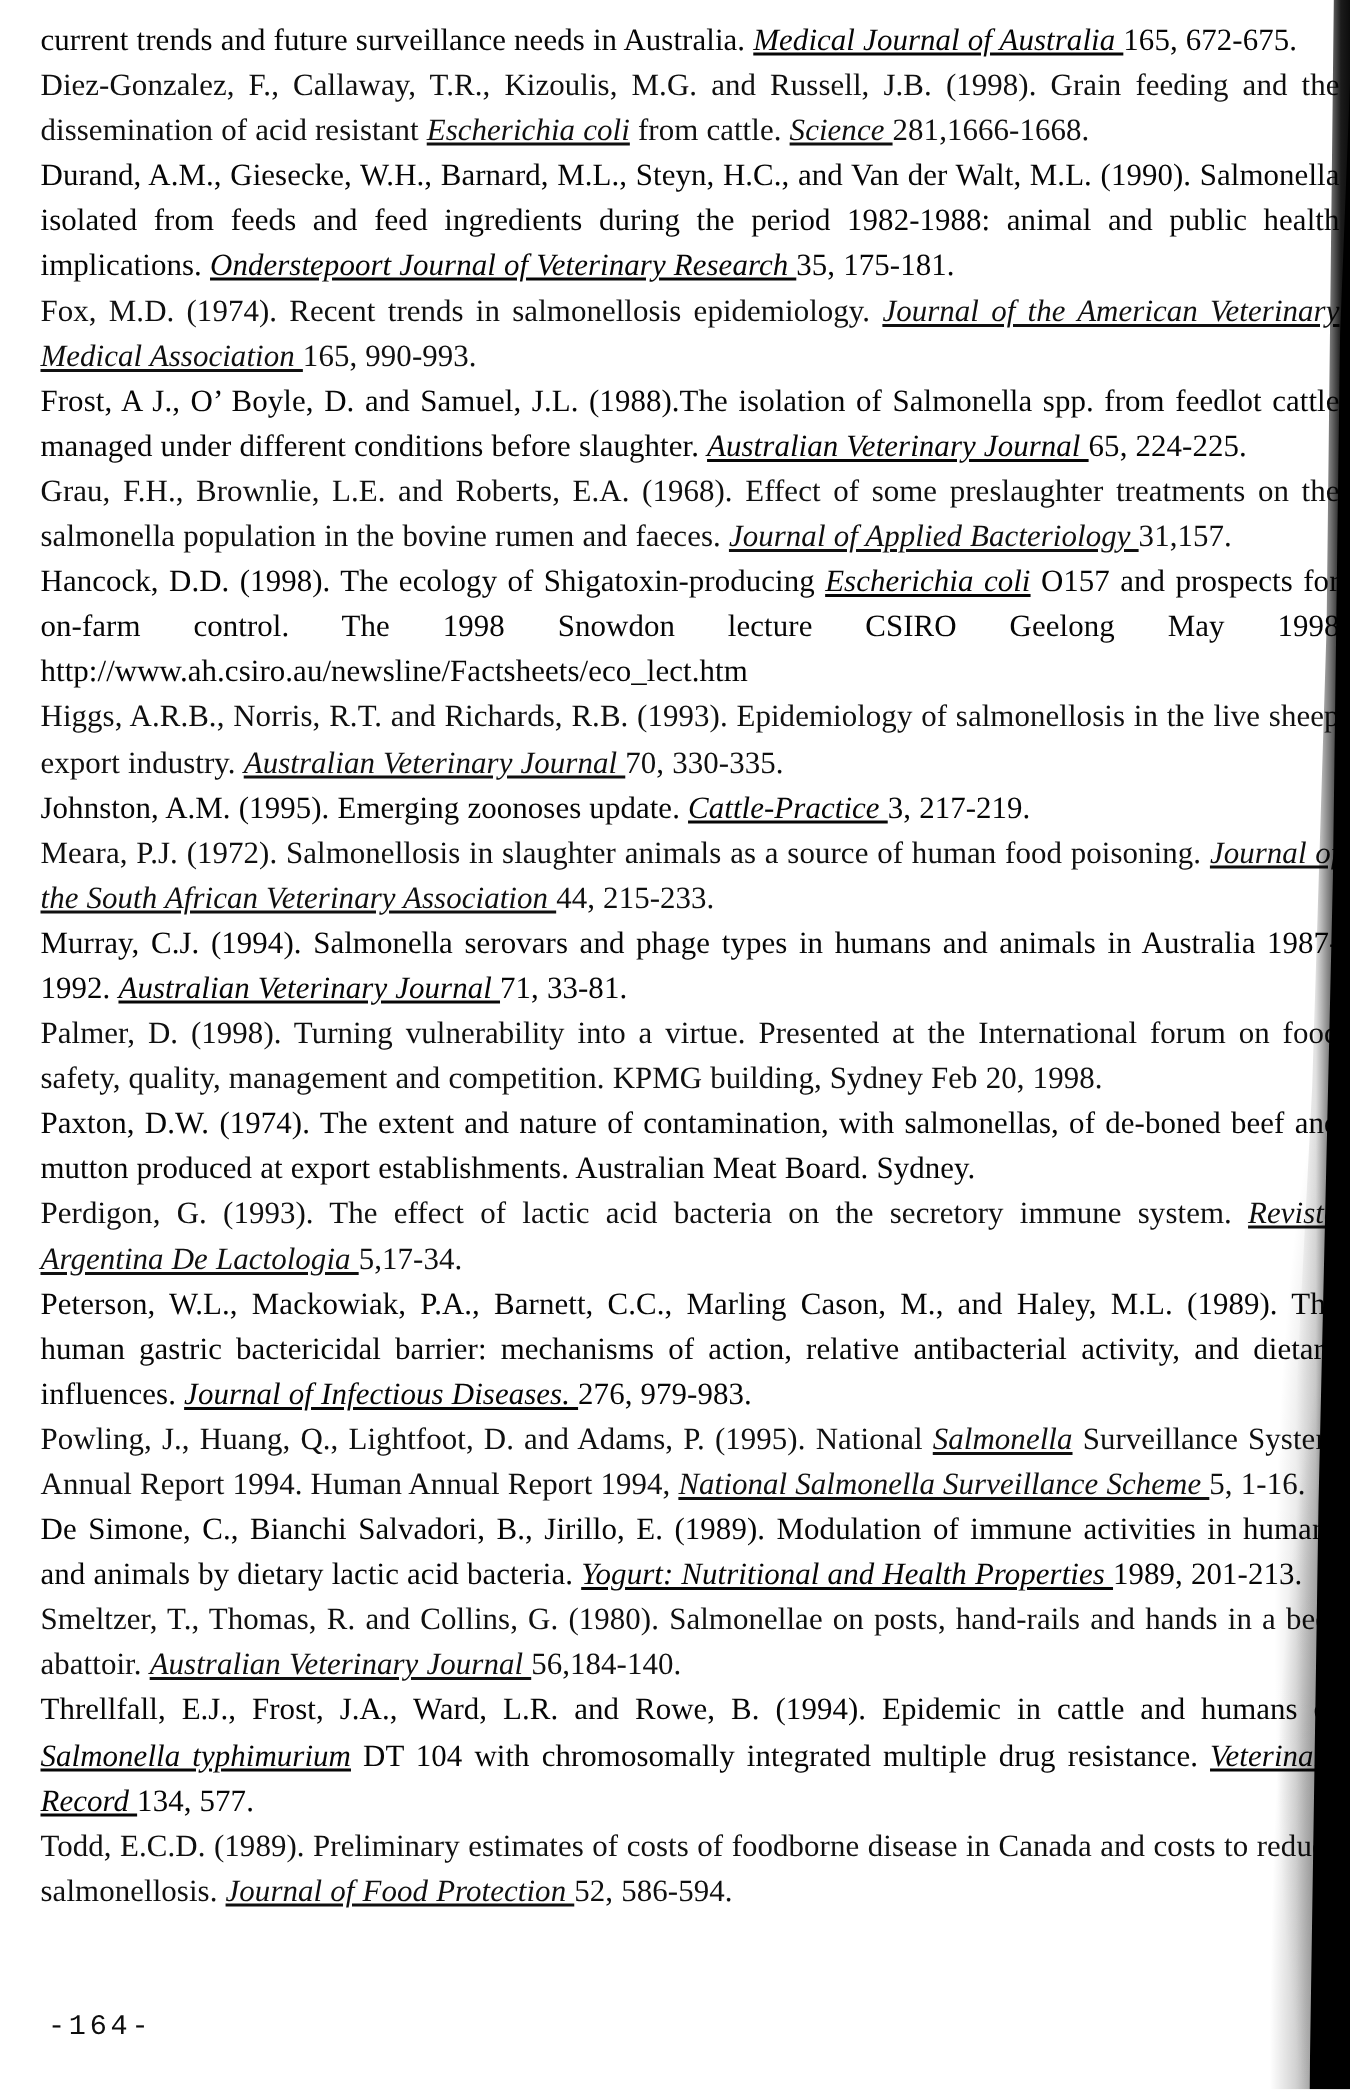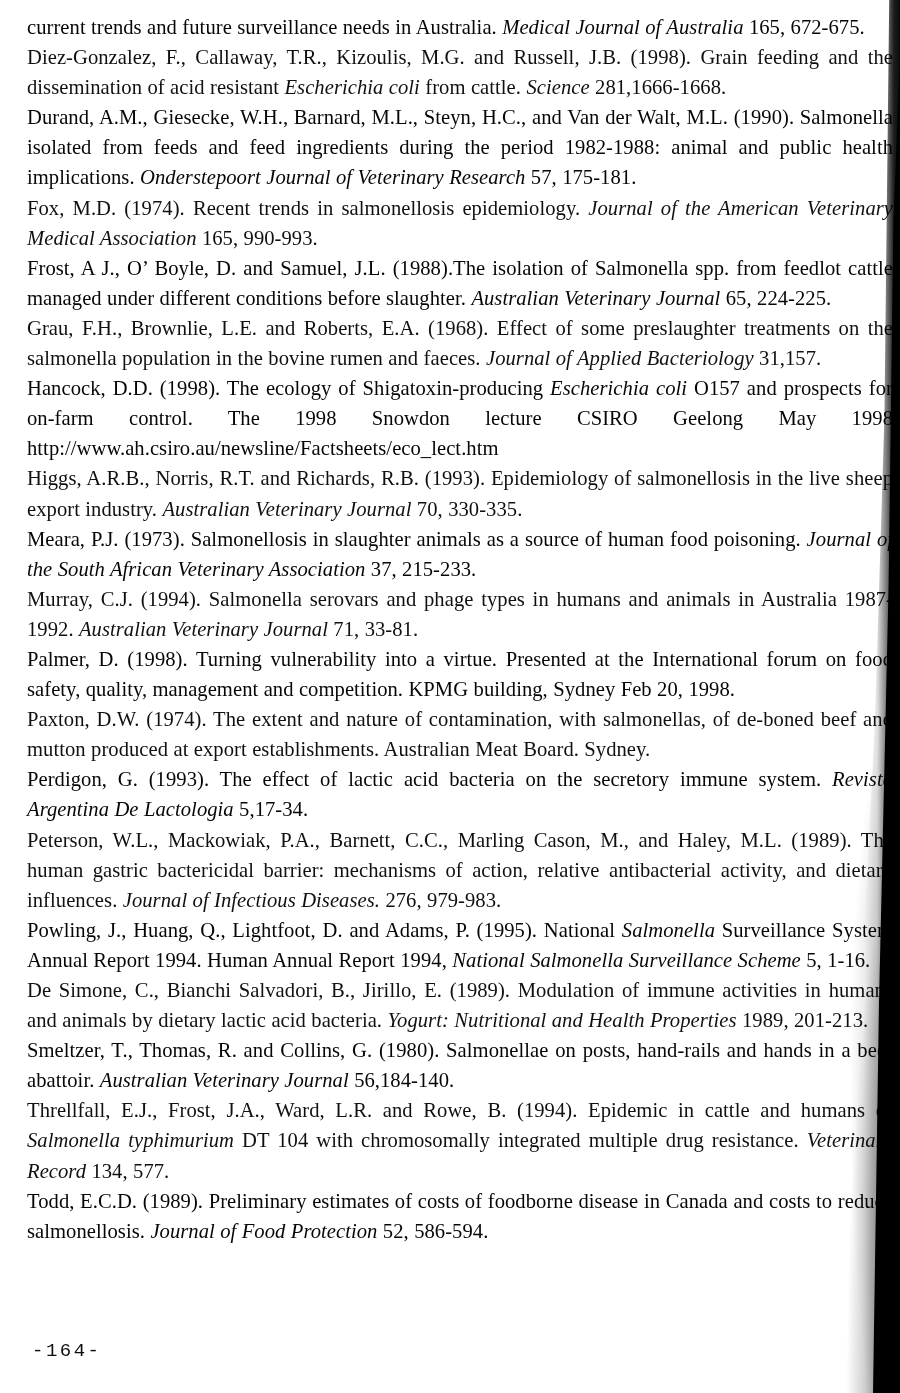--- a/index.html
+++ b/index.html
@@ -32,21 +32,21 @@
     line-height: 30.1px;
     text-align: justify;
     text-justify: inter-word;
     margin: 0 0 0 0;
     color: #0a0a0a;
     letter-spacing: 0.05px;
     word-spacing: 0.2px;
     -webkit-font-smoothing: none;
   }
 
-  .it  { font-style: italic; }
+  .it  { font-style: italic; text-decoration: underline; }
   .bd  { font-weight: normal; }
 
   
   .ref:nth-child(odd)  { color: #060606; }
   .ref:nth-child(even) { color: #101010; }
 
   
   #folio {
     position: absolute;
     left: 0;
@@ -115,27 +115,28 @@
   }
 </style>
 </head>
 <body>
 
 <div id="page">
 
   <div id="refs">
       <p class="ref" id="ref-continuation-medical-journal-australia"><span>current trends and future surveillance needs in Australia. </span><span class="it">Medical  Journal of Australia </span><span class="bd">165</span><span>, 672-675.</span></p>
       <p class="ref" id="ref-diez-gonzalez-1998"><span>Diez-Gonzalez, F., Callaway, T.R., Kizoulis, M.G. and Russell, J.B. (1998). Grain feeding and the dissemination of acid resistant </span><span class="it">Escherichia coli</span><span> from cattle. </span><span class="it">Science </span><span class="bd">281</span><span>,1666-1668.</span></p>
-      <p class="ref" id="ref-durand-1990"><span>Durand, A.M., Giesecke, W.H., Barnard, M.L., Steyn, H.C., and Van der Walt, M.L. (1990). Salmonella isolated from feeds and feed ingredients during the period 1982-1988: animal and public health implications. </span><span class="it">Onderstepoort Journal of Veterinary Research </span><span class="bd">57</span><span>, 175-181.</span></p>
+      <p class="ref" id="ref-durand-1990"><span>Durand, A.M., Giesecke, W.H., Barnard, M.L., Steyn, H.C., and Van der Walt, M.L. (1990). Salmonella isolated from feeds and feed ingredients during the period 1982-1988: animal and public health implications. </span><span class="it">Onderstepoort Journal of Veterinary Research </span><span class="bd">35</span><span>, 175-181.</span></p>
       <p class="ref" id="ref-fox-1974"><span>Fox, M.D. (1974). Recent trends in salmonellosis epidemiology. </span><span class="it">Journal of the American Veterinary Medical Association </span><span class="bd">165,</span><span> 990-993.</span></p>
       <p class="ref" id="ref-frost-1988"><span>Frost, A J., O’ Boyle, D. and  Samuel, J.L. (1988).The isolation of Salmonella spp. from feedlot cattle managed under different conditions before slaughter. </span><span class="it">Australian Veterinary Journal </span><span class="bd">65</span><span>, 224-225.</span></p>
       <p class="ref" id="ref-grau-1968"><span>Grau, F.H., Brownlie, L.E. and Roberts, E.A. (1968). Effect of some preslaughter treatments on the salmonella population in the bovine rumen and faeces. </span><span class="it">Journal of Applied Bacteriology </span><span class="bd">31</span><span>,157.</span></p>
       <p class="ref" id="ref-hancock-1998"><span>Hancock, D.D. (1998). The ecology of Shigatoxin-producing </span><span class="it">Escherichia coli</span><span> O157 and prospects for on-farm control. The 1998 Snowdon lecture CSIRO Geelong May 1998 </span><span>http://www.ah.csiro.au/newsline/Factsheets/eco_lect.htm</span></p>
       <p class="ref" id="ref-higgs-1993"><span>Higgs, A.R.B., Norris, R.T. and Richards, R.B. (1993). Epidemiology of salmonellosis in the live sheep export industry. </span><span class="it">Australian Veterinary Journal </span><span class="bd">70,</span><span> 330-335.</span></p>
-      <p class="ref" id="ref-meara-1973"><span>Meara, P.J. (1973). Salmonellosis in slaughter animals as a source of human food poisoning. </span><span class="it">Journal of the South African Veterinary Association </span><span class="bd">37</span><span>, 215-233.</span></p>
+      <p class="ref" id="ref-johnston-1995"><span>Johnston, A.M. (1995). Emerging zoonoses update. </span><span class="it">Cattle-Practice </span><span class="bd">3,</span><span> 217-219.</span></p>
+      <p class="ref" id="ref-meara-1973"><span>Meara, P.J. (1972). Salmonellosis in slaughter animals as a source of human food poisoning. </span><span class="it">Journal of the South African Veterinary Association </span><span class="bd">44</span><span>, 215-233.</span></p>
       <p class="ref" id="ref-murray-1994"><span>Murray, C.J. (1994). Salmonella serovars and phage types in humans and animals in Australia 1987-1992. </span><span class="it">Australian Veterinary Journal </span><span class="bd">71</span><span>, 33-81.</span></p>
       <p class="ref" id="ref-palmer-1998"><span>Palmer, D. (1998). Turning vulnerability into a virtue. Presented at the International forum on food safety, quality, management and competition. KPMG building, Sydney Feb 20, 1998.</span></p>
       <p class="ref" id="ref-paxton-1974"><span>Paxton, D.W. (1974). The extent and nature of contamination, with salmonellas, of de-boned beef and mutton produced at export establishments. Australian Meat Board. Sydney.</span></p>
       <p class="ref" id="ref-perdigon-1993"><span>Perdigon, G. (1993). The effect of lactic acid bacteria on the secretory immune system. </span><span class="it">Revista Argentina De Lactologia </span><span class="bd">5</span><span>,17-34.</span></p>
       <p class="ref" id="ref-peterson-1989"><span>Peterson, W.L., Mackowiak, P.A., Barnett, C.C., Marling Cason, M., and Haley, M.L. (1989). The human gastric bactericidal barrier: mechanisms of action, relative antibacterial activity, and dietary influences. </span><span class="it">Journal of Infectious Diseases. </span><span class="bd">276</span><span>, 979-983.</span></p>
       <p class="ref" id="ref-powling-1995"><span>Powling, J., Huang, Q., Lightfoot, D. and Adams, P. (1995). National    </span><span class="it">Salmonella</span><span> Surveillance System Annual Report 1994. Human Annual Report 1994, </span><span class="it">National Salmonella Surveillance Scheme </span><span class="bd">5,</span><span> 1-16.</span></p>
       <p class="ref" id="ref-de-simone-1989"><span>De Simone, C.,  Bianchi Salvadori, B., Jirillo, E. (1989). Modulation of immune activities in humans and animals by dietary lactic acid bacteria. </span><span class="it">Yogurt: Nutritional and Health Properties </span><span>1989, 201-213.</span></p>
       <p class="ref" id="ref-smeltzer-1980"><span>Smeltzer, T., Thomas, R. and Collins, G. (1980). Salmonellae on posts, hand-rails and hands in a beef abattoir. </span><span class="it">Australian Veterinary Journal </span><span class="bd">56</span><span>,184-140.</span></p>
       <p class="ref" id="ref-threllfall-1994"><span>Threllfall, E.J., Frost, J.A., Ward, L.R. and Rowe, B. (1994). Epidemic in cattle and humans of </span><span class="it">Salmonella typhimurium</span><span> DT 104 with chromosomally integrated multiple drug resistance. </span><span class="it">Veterinary Record </span><span class="bd">134,</span><span> 577.</span></p>
       <p class="ref" id="ref-todd-1989"><span>Todd, E.C.D. (1989). Preliminary estimates of  costs of foodborne disease in Canada and  costs to reduce salmonellosis. </span><span class="it">Journal of Food Protection </span><span class="bd">52,</span><span> 586-594.</span></p>

